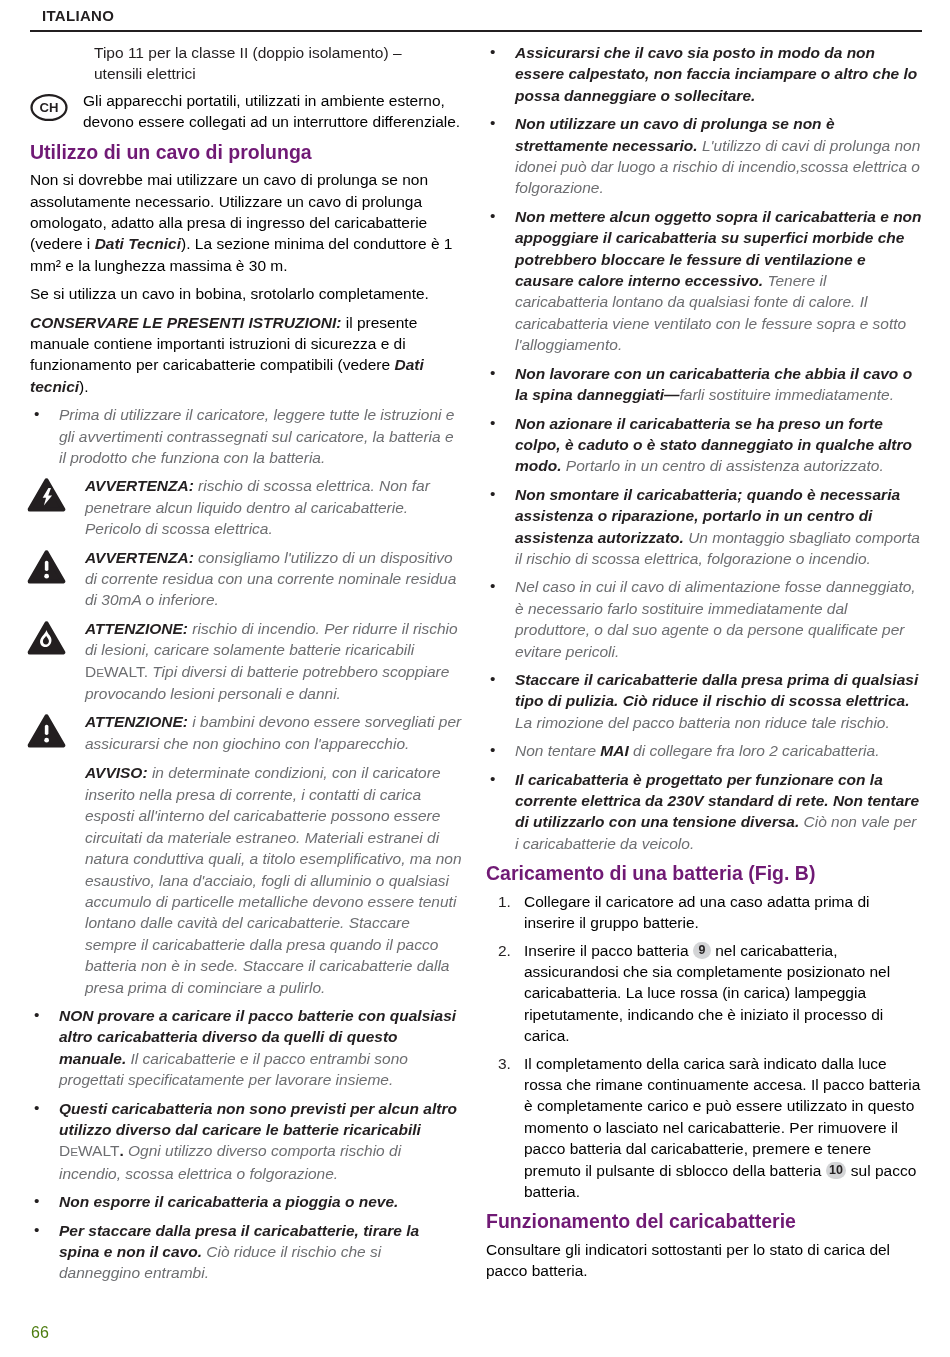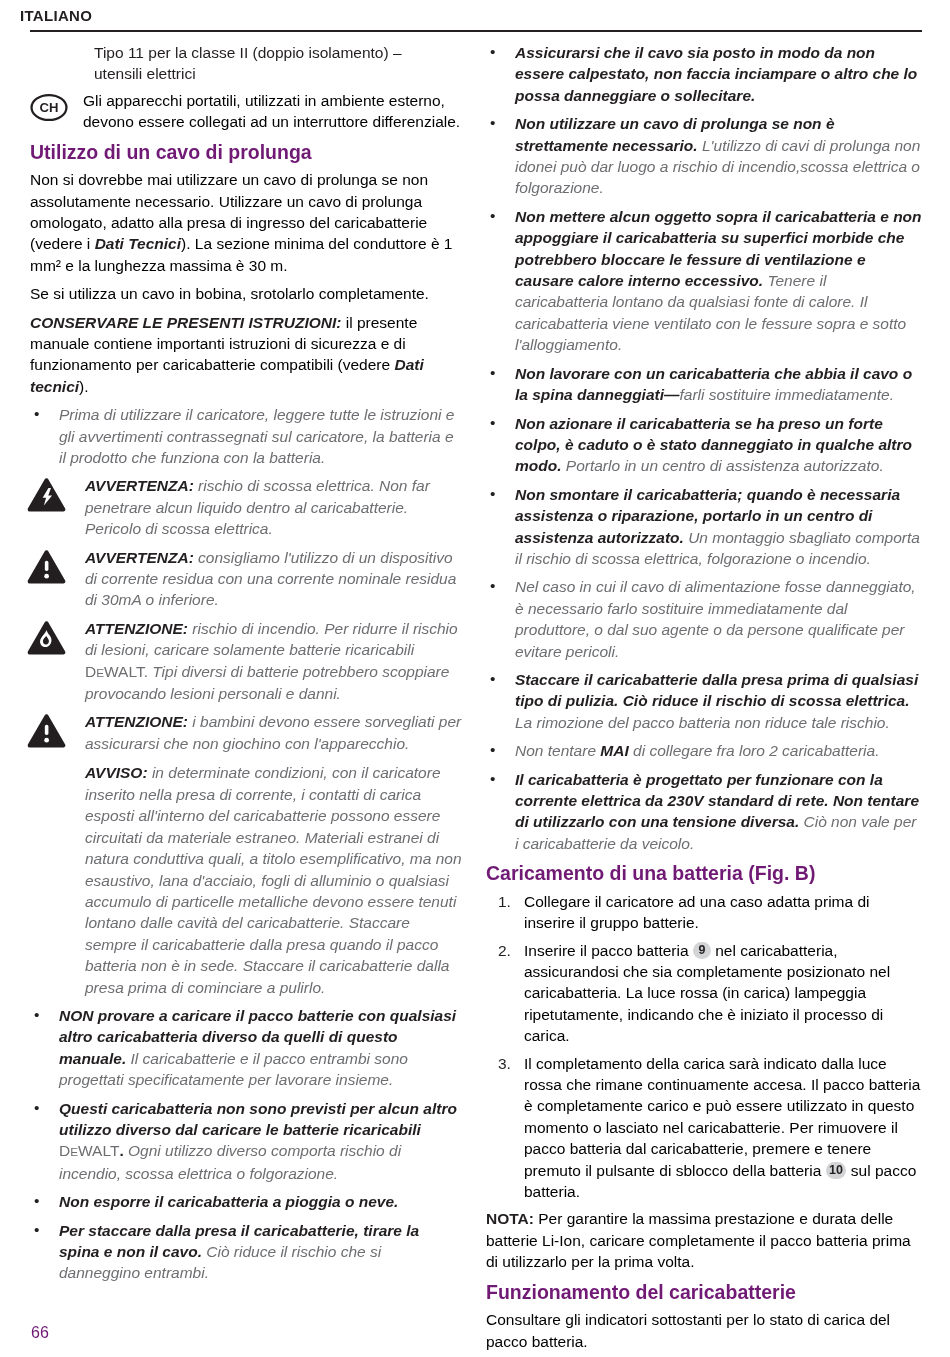--- a/index.html
+++ b/index.html
@@ -1,38 +1,38 @@
 <!DOCTYPE html>
 <html><head>
 <meta charset="utf-8">
 <style>
   html,body{margin:0;padding:0;}
   body{width:950px;height:1357px;background:#ffffff;font-family:"Liberation Sans","DejaVu Sans",sans-serif;color:#231f20;position:relative;overflow:hidden;-webkit-font-smoothing:antialiased;}
   .page{position:absolute;inset:0;}
-  .header-label{position:absolute;left:20px;top:7px;font-size:15px;font-weight:700;letter-spacing:.3px;}
+  .header-label{position:absolute;left:42px;top:7px;font-size:15px;font-weight:700;letter-spacing:.3px;}
   .header-rule{position:absolute;left:30px;top:30px;width:892px;height:2px;background:#231f20;}
   .col{position:absolute;top:42px;font-size:15.5px;line-height:21.4px;}
   .col-left{left:30px;width:433px;}
   .col-right{left:486px;width:437px;}
   .heading{font-size:19.5px;line-height:24.5px;font-weight:700;margin:7px 0 5px;color:#701a75;}
   .para{margin:0 0 7px;}
   .indent-group{margin-left:64px;margin-bottom:5px;}
   .indent-line{white-space:nowrap;}
   .ch-note{position:relative;padding-left:53px;margin-bottom:7px;}
   .ch-icon{position:absolute;left:0;top:3px;width:38px;height:29px;}
   .ch-icon svg{width:100%;height:100%;display:block;}
   .bullet{position:relative;padding-left:29px;margin-bottom:7px;}
   .bullet-marker{position:absolute;left:4px;top:-1px;color:#231f20;}
   .warning{position:relative;padding-left:55px;margin-bottom:7px;min-height:44px;}
   .warning.no-icon{min-height:0;}
   .w-icon{position:absolute;left:-3px;top:2px;width:39px;height:35px;}
   .w-icon svg{width:100%;height:100%;display:block;}
   .numbered{position:relative;padding-left:38px;margin-bottom:6px;}
   .list-number{position:absolute;left:12px;top:0;}
-  .pagenum{position:absolute;left:31px;top:1324px;font-size:16px;color:#701a75;}
+  .pagenum{position:absolute;left:31px;top:1324px;font-size:16px;color:#4d7c0f;}
   .s-r{color:#000000;}
   .s-b{font-weight:700;color:#231f20;}
   .s-i{font-style:italic;color:#6d6e71;}
   .s-bi{font-weight:700;font-style:italic;color:#231f20;}
   .s-g{color:#6d6e71;}
   .s-gsc{color:#6d6e71;font-size:.76em;}
   .badge{display:inline-block;background:#d3d4d6;color:#231f20;font-weight:700;font-size:12.5px;line-height:17px;min-width:11px;padding:0 3.5px;border-radius:10px;text-align:center;vertical-align:1.5px;}
 </style>
 </head>
 <body>
@@ -97,18 +97,17 @@
       <div class="bullet"><span class="bullet-marker">•</span><span class="s-bi">Non azionare il caricabatteria se ha preso un forte colpo, è caduto o è stato danneggiato in qualche altro modo.</span><span class="s-i"> Portarlo in un centro di assistenza autorizzato.</span></div>
       <div class="bullet"><span class="bullet-marker">•</span><span class="s-bi">Non smontare il caricabatteria; quando è necessaria assistenza o riparazione, portarlo in un centro di assistenza autorizzato.</span><span class="s-i"> Un montaggio sbagliato comporta il rischio di scossa elettrica, folgorazione o incendio.</span></div>
       <div class="bullet"><span class="bullet-marker">•</span><span class="s-i">Nel caso in cui il cavo di alimentazione fosse danneggiato, è necessario farlo sostituire immediatamente dal produttore, o dal suo agente o da persone qualificate per evitare pericoli.</span></div>
       <div class="bullet"><span class="bullet-marker">•</span><span class="s-bi">Staccare il caricabatterie dalla presa prima di qualsiasi tipo di pulizia. Ciò riduce il rischio di scossa elettrica.</span><span class="s-i"> La rimozione del pacco batteria non riduce tale rischio.</span></div>
       <div class="bullet"><span class="bullet-marker">•</span><span class="s-i">Non tentare </span><span class="s-bi">MAI</span><span class="s-i"> di collegare fra loro 2 caricabatteria.</span></div>
       <div class="bullet"><span class="bullet-marker">•</span><span class="s-bi">Il caricabatteria è progettato per funzionare con la corrente elettrica da 230V standard di rete. Non tentare di utilizzarlo con una tensione diversa.</span><span class="s-i"> Ciò non vale per i caricabatterie da veicolo.</span></div>
       <div class="heading">Caricamento di una batteria (Fig. B)</div>
       <div class="numbered"><span class="list-number">1.</span><span class="s-r">Collegare il caricatore ad una caso adatta prima di inserire il gruppo batterie.</span></div>
       <div class="numbered"><span class="list-number">2.</span><span class="s-r">Inserire il pacco batteria </span><span class="badge">9</span><span class="s-r"> nel caricabatteria, assicurandosi che sia completamente posizionato nel caricabatteria. La luce rossa (in carica) lampeggia ripetutamente, indicando che è iniziato il processo di carica.</span></div>
       <div class="numbered"><span class="list-number">3.</span><span class="s-r">Il completamento della carica sarà indicato dalla luce rossa che rimane continuamente accesa. Il pacco batteria è completamente carico e può essere utilizzato in questo momento o lasciato nel caricabatterie. Per rimuovere il pacco batteria dal caricabatterie, premere e tenere premuto il pulsante di sblocco della batteria </span><span class="badge">10</span><span class="s-r"> sul pacco batteria.</span></div>
-      <div class="para"><span class="s-b">NOTA:</span><span class="s-r"> Per garantire la massima prestazione e durata delle batterie Li-Ion, caricare completamente il pacco batteria prima di utilizzarlo per la prima volta.</span></div>
       <div class="heading">Funzionamento del caricabatterie</div>
       <div class="para"><span class="s-r">Consultare gli indicatori sottostanti per lo stato di carica del pacco batteria.</span></div>
     </div>
   <div class="pagenum">66</div>
 </div>
 
 </body></html>

